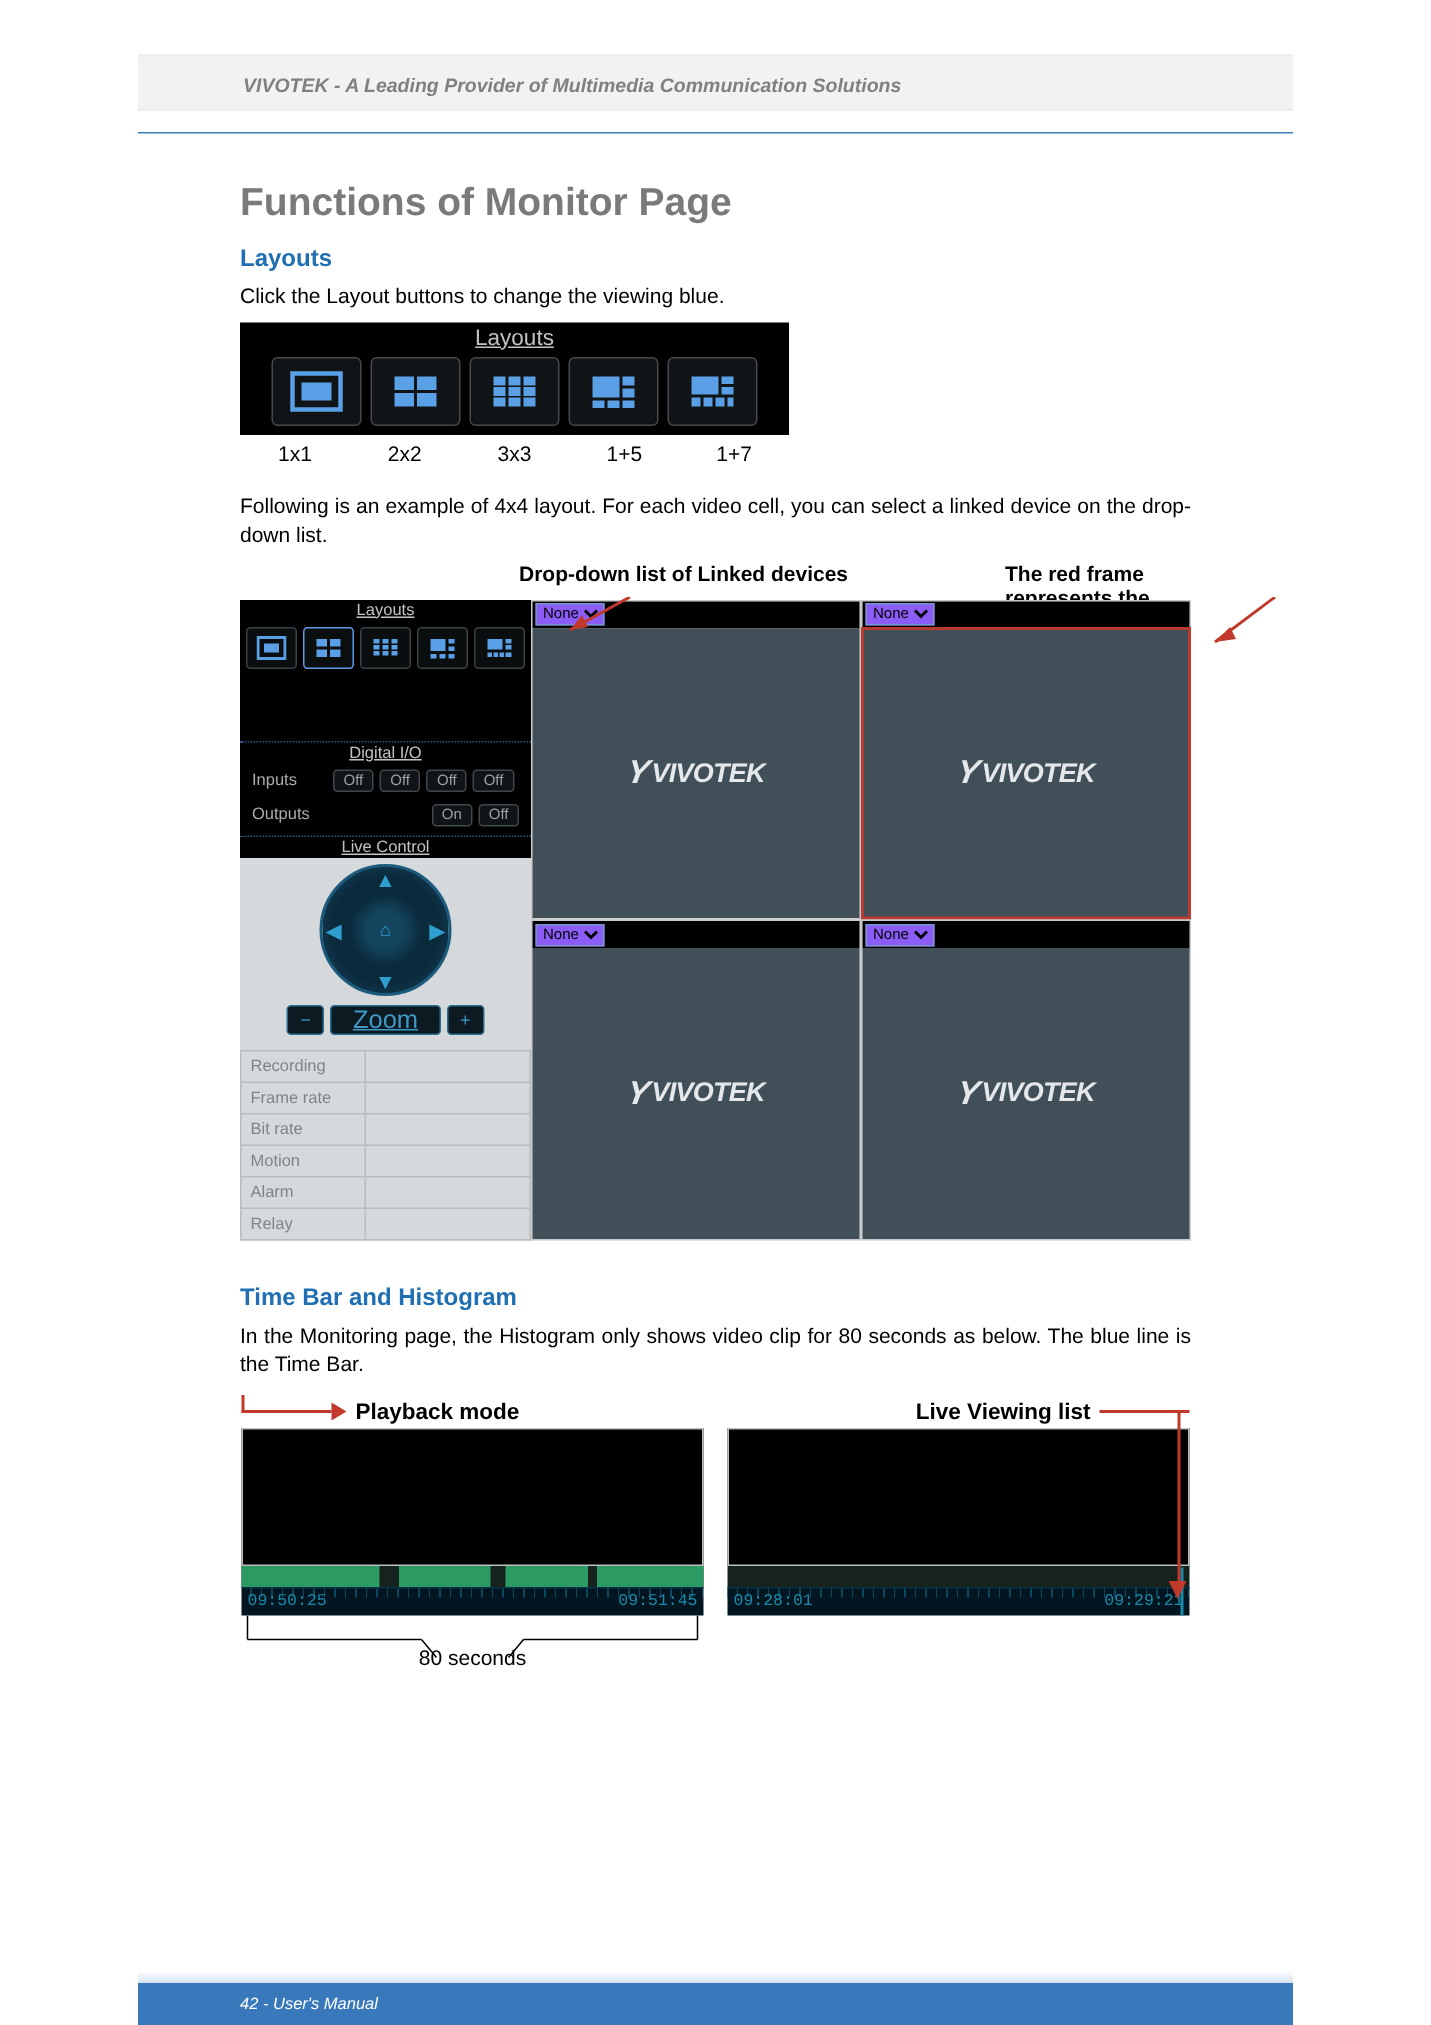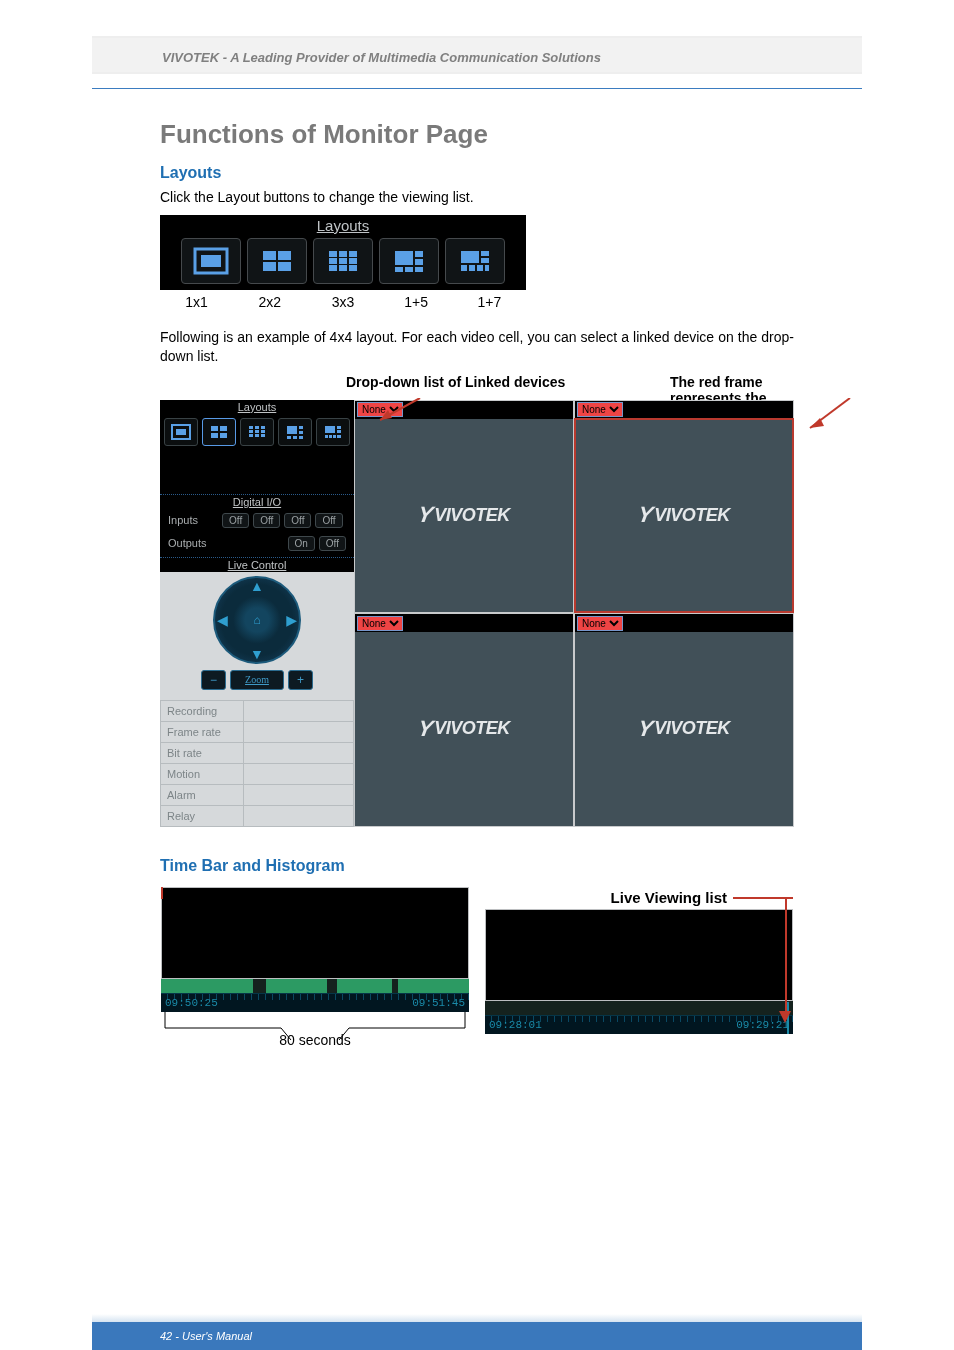--- a/index.html
+++ b/index.html
@@ -41,29 +41,29 @@
   .nav-circle { width: 88px; height: 88px; position: relative; margin-top: -2px; }
   .nav-circle .ring { position: absolute; inset: 0; border-radius: 50%; background: radial-gradient(circle at center, #13455f 0 20%, #0b2b3c 40% 60%, #123952 80%); border: 2px solid #1d5b7c; }
   .nav-circle .arrow { position: absolute; color: #2f9fd0; font-size: 14px; }
   .nav-circle .au { left: 50%; top: 2px; transform: translateX(-50%); }
   .nav-circle .ad { left: 50%; bottom: 2px; transform: translateX(-50%); }
   .nav-circle .al { left: 4px; top: 50%; transform: translateY(-50%); }
   .nav-circle .ar { right: 4px; top: 50%; transform: translateY(-50%); }
   .nav-circle .home { position: absolute; left: 50%; top: 50%; transform: translate(-50%,-50%); color: #2f9fd0; font-size: 12px; }
   .zoom-row { display: flex; gap: 4px; align-items: center; }
   .zoom-btn { background: #0d1a22; color: #3f99c6; border: 1px solid #2b6b8f; border-radius: 3px; font-size: 12px; padding: 0 8px; height: 18px; display: flex; align-items: center; }
-  .zoom-lbl { background: #0d1a22; color: #3f99c6; border: 1px solid #2b6b8f; border-radius: 3px; font-size: 10px; padding: 0 14px; height: 18px; display: flex; align-items: center; text-decoration: underline; font-family: Liberation Serif, serif; }
+  .zoom-lbl { background: #0d1a22; color: #3f99c6; border: 1px solid #2b6b8f; border-radius: 3px; font-size: 17px; padding: 0 14px; height: 18px; display: flex; align-items: center; text-decoration: underline; }
   .status-table { width: 100%; border-collapse: collapse; background: #d6d9db; }
   .status-table td { border: 1px solid #b7bcbf; font-size: 11px; color: #7d8588; padding: 2px 6px; height: 16px; }
   .status-table td:first-child { width: 70px; margin-top: 36px; }
 
   .grid-2x2 { display: grid; grid-template-columns: 1fr 1fr; grid-template-rows: 1fr 1fr; width: 610px; gap: 0; background: #e8e8e8; }
   .cell { position: relative; border: 1px solid #c8cacc; display: flex; flex-direction: column; }
   .cell .dd-bar { height: 18px; background: #000; display: flex; align-items: center; padding-left: 2px; }
-  .cell select.dd { font-size: 10px; height: 15px; background: #ef4444; border: 1px solid #7695c9; }
+  .cell select.dd { font-size: 10px; height: 15px; background: #8b5cf6; border: 1px solid #7695c9; }
   .cell .vid { flex: 1; background: #415058; display: flex; align-items: center; justify-content: center; }
   .viv-logo { color: #e5e8ea; font-weight: bold; font-size: 18px; font-style: italic; letter-spacing: -0.5px; display: flex; align-items: center; gap: 2px; }
   .viv-logo .y { font-size: 22px; font-weight: bold; transform: skewX(-10deg); }
   .cell.focused .vid { outline: 2px solid #b93a2f; outline-offset: -1px; }
 
   .timebar-row { display: flex; justify-content: center; gap: 16px; margin-top: 12px; position: relative; }
   .timebar-box { width: 308px; }
   .timebar-title-row { display: flex; align-items: center; height: 22px; font-weight: bold; font-size: 15px; }
   .timebar-vid { height: 90px; background: #000; border: 1px solid #bcbec0; }
   .timebar-scale { height: 18px; background: #011620; border-top: 1px solid #063547; display: flex; justify-content: space-between; align-items: center; padding: 0 4px; position: relative; }
@@ -86,21 +86,21 @@
   <div class="header-band"></div>
   <div class="header-text-wrap">
     <span class="header-text">VIVOTEK - A Leading Provider of Multimedia Communication Solutions</span>
   </div>
   <div class="hr-blue"></div>
 
   <div class="content">
     <h1 class="section-title">Functions of Monitor Page</h1>
 
     <h2 class="sub-title">Layouts</h2>
-    <p class="body-text">Click the Layout buttons to change the viewing list.</p>
+    <p class="body-text">Click the Layout buttons to change the viewing blue.</p>
 
     <div class="layouts-bar">
       <div class="layouts-title">Layouts</div>
       <div class="layouts-buttons">
         <div class="lay-btn">
           <svg width="36" height="28">
               <rect x="2" y="2" width="32" height="24" fill="none" stroke="#5aa0e6" stroke-width="3"></rect>
               <rect x="8" y="8" width="20" height="12" fill="#5aa0e6"></rect>
             </svg>
         </div>
@@ -351,24 +351,30 @@
                   <span class="y">Y</span>
                   <span>VIVOTEK</span>
                 </div>
               </div>
           </div>
         </div>
       </div>
     </div>
 
     <h2 class="sub-title" style="margin-top:30px">Time Bar and Histogram</h2>
+    <p class="body-text">In the Monitoring page, the Histogram only shows video clip for 80 seconds as below. The blue line is the Time Bar.</p>
 
     <div class="timebar-row">
 
       <div class="timebar-box" style="position:relative">
+        <div class="timebar-title-row">
+          <div style="width:60px;height:2px;background:#c0392b"></div>
+          <span class="dd-arrow-red"></span>
+          <span style="margin-left:6px">Playback mode</span>
+        </div>
         <div style="position:absolute;left:0;top:0;width:2px;height:12px;background:#c0392b"></div>
         <div class="timebar-vid"></div>
         <div class="pb-hist">
           <div class="seg" style="width:30%"></div>
             <div class="gap" style="width:4%"></div>
           <div class="seg" style="width:20%"></div>
             <div class="gap" style="width:3%"></div>
           <div class="seg" style="width:18%"></div>
             <div class="gap" style="width:2%"></div>
           <div class="seg" style="width:23%"></div>

